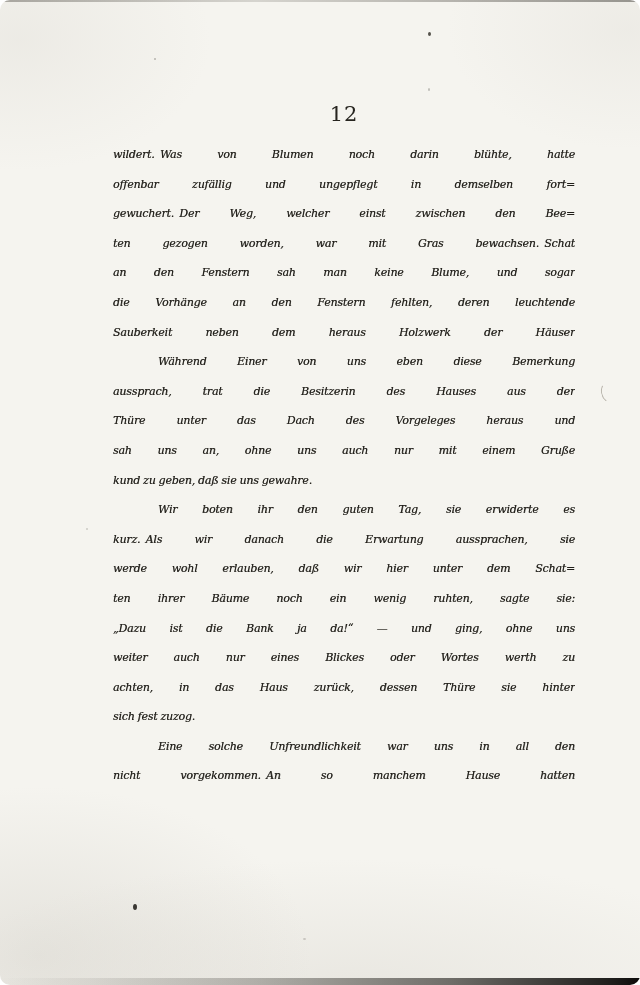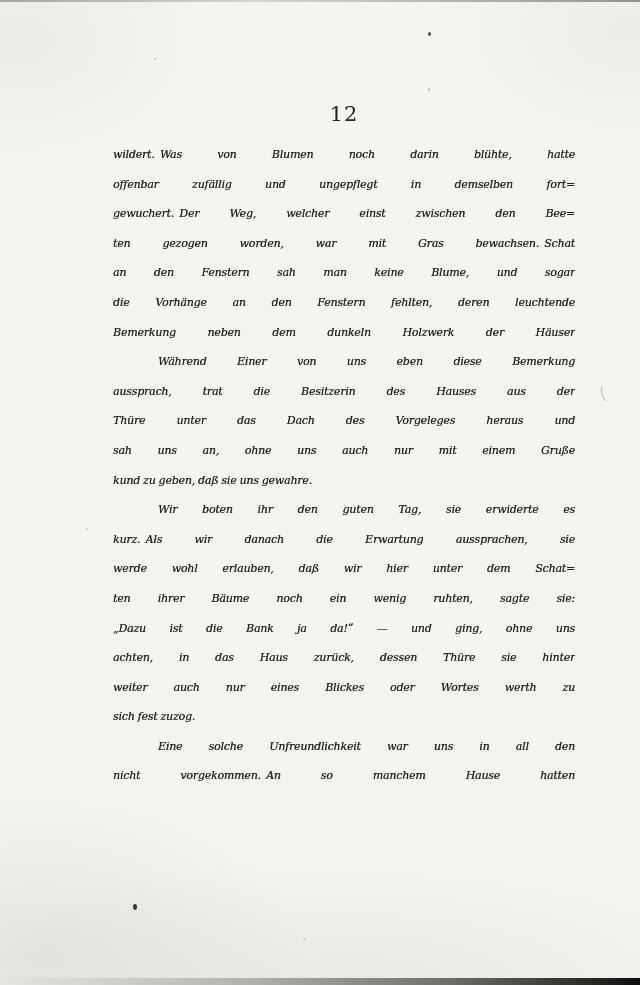--- a/index.html
+++ b/index.html
@@ -11,20 +11,21 @@
   .page {
     position: relative;
     width: 640px; height: 985px;
     background:
       radial-gradient(ellipse 420px 260px at 6% 97%, rgba(193,189,180,0.30), transparent 65%),
       radial-gradient(ellipse 600px 180px at 55% 100%, rgba(203,199,190,0.28), transparent 70%),
       radial-gradient(ellipse 320px 220px at 3% 4%, rgba(206,202,194,0.22), transparent 60%),
       radial-gradient(ellipse 300px 200px at 98% 3%, rgba(206,202,194,0.20), transparent 60%),
       #f5f4ef;
     overflow: hidden;
+    border-radius: 10px;
   }
   .page-number {
     position: absolute;
     top: 102px; left: 113px; width: 462px;
     text-align: center;
     font-size: 21px;
     letter-spacing: 1px;
     color: #26241f;
   }
   .text-block {
@@ -85,33 +86,33 @@
 
   <div class="page-number">12</div>
 
   <div class="text-block">
       <div class="line">wildert. Was von Blumen noch darin blühte, hatte</div>
       <div class="line">offenbar zufällig und ungepflegt in demselben fort=</div>
       <div class="line">gewuchert. Der Weg, welcher einst zwischen den Bee=</div>
       <div class="line">ten gezogen worden, war mit Gras bewachsen. Schat</div>
       <div class="line">an den Fenstern sah man keine Blume, und sogar</div>
       <div class="line">die Vorhänge an den Fenstern fehlten, deren leuchtende</div>
-      <div class="line">Bemerkung neben dem dunkeln Holzwerk der Häuser</div>
+      <div class="line">Sauberkeit neben dem heraus Holzwerk der Häuser</div>
       <div class="line indent">Während Einer von uns eben diese Bemerkung</div>
       <div class="line">aussprach, trat die Besitzerin des Hauses aus der</div>
       <div class="line">Thüre unter das Dach des Vorgeleges heraus und</div>
       <div class="line">sah uns an, ohne uns auch nur mit einem Gruße</div>
       <div class="line last">kund zu geben, daß sie uns gewahre.</div>
       <div class="line indent">Wir boten ihr den guten Tag, sie erwiderte es</div>
       <div class="line">kurz. Als wir danach die Erwartung aussprachen, sie</div>
       <div class="line">werde wohl erlauben, daß wir hier unter dem Schat=</div>
       <div class="line">ten ihrer Bäume noch ein wenig ruhten, sagte sie:</div>
       <div class="line">„Dazu ist die Bank ja da!“ — und ging, ohne uns</div>
+      <div class="line">weiter auch nur eines Blickes oder Wortes werth zu</div>
       <div class="line">achten, in das Haus zurück, dessen Thüre sie hinter</div>
-      <div class="line">weiter auch nur eines Blickes oder Wortes werth zu</div>
       <div class="line last">sich fest zuzog.</div>
       <div class="line indent">Eine solche Unfreundlichkeit war uns in all den</div>
       <div class="line">nicht vorgekommen. An so manchem Hause hatten</div>
     </div>
 
   <div class="speck speck-a"></div>
   <div class="speck speck-b"></div>
   <div class="speck speck-c"></div>
   <div class="speck speck-d"></div>
   <div class="speck speck-e"></div>

